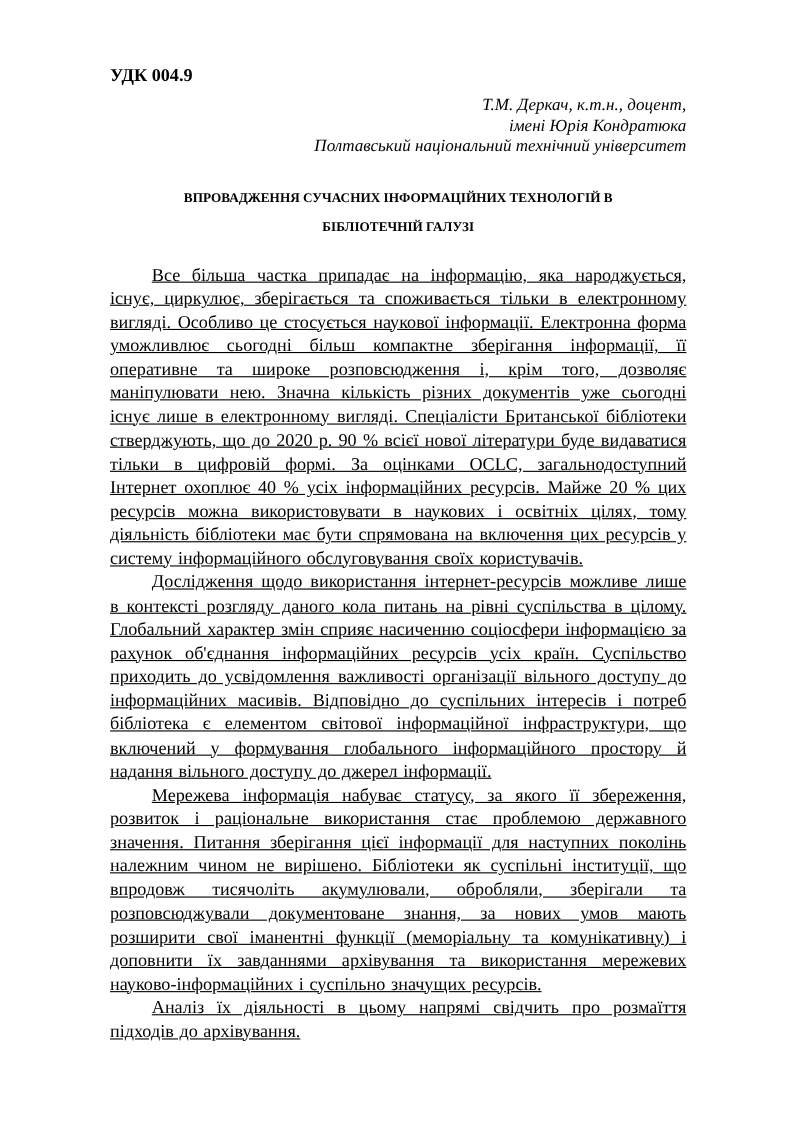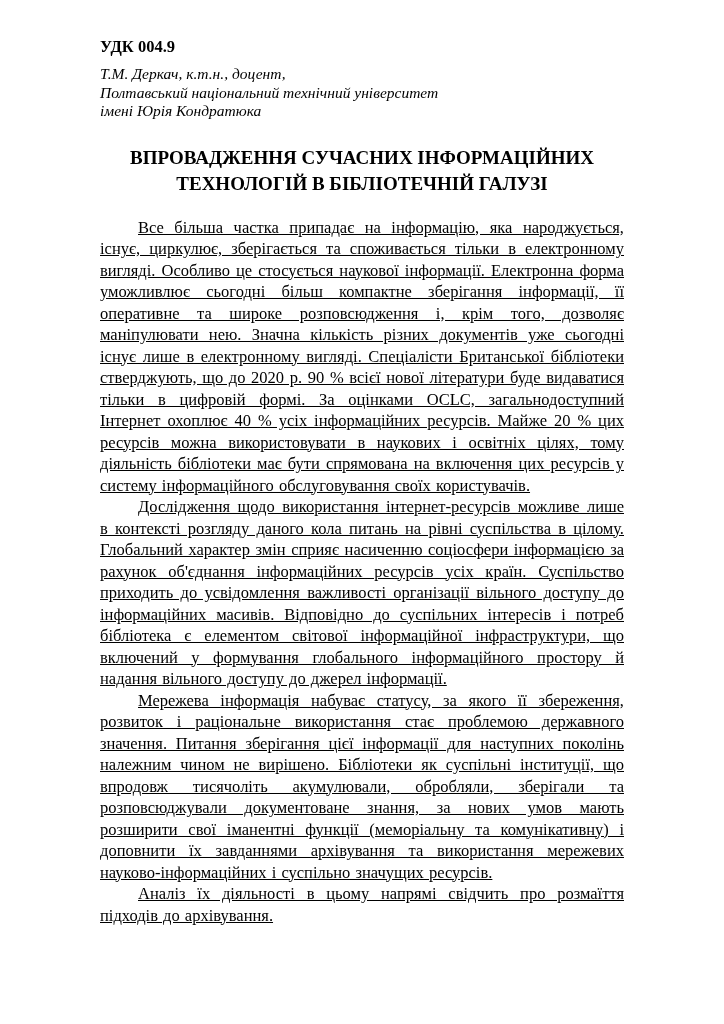--- a/index.html
+++ b/index.html
@@ -7,44 +7,44 @@
     padding: 0;
     background: #ffffff;
   }
   .page {
     position: relative;
     width: 724px;
     height: 1016px;
     margin: 0 auto;
     background: #ffffff;
     box-sizing: border-box;
-    padding: 36px 100px 30px 100px;
+    padding: 58px 100px 30px 100px;
     font-family: "Liberation Serif", "DejaVu Serif", serif;
     color: #000000;
     overflow: hidden;
   }
   .udc {
     font-weight: bold;
     font-size: 16.5px;
     line-height: 21px;
   }
   .authors {
     margin-top: 8px;
-    text-align: left;
+    text-align: right;
     font-style: italic;
     font-size: 15.5px;
     line-height: 18.5px;
     font-family: Liberation Serif, serif;
   }
   .title {
     margin: 24px auto 20px auto;
     max-width: 470px;
     text-align: center;
     font-weight: bold;
-    font-size: 19px;
+    font-size: 12px;
     line-height: 26px;
   }
   .body-text p {
     margin: 0;
     text-align: justify;
     text-indent: 38px;
     font-size: 16.5px;
     line-height: 21.5px;
     word-spacing: 1px;
     text-decoration: underline;
@@ -52,22 +52,22 @@
 </style>
 </head>
 <body>
 
 <div class="page">
 
   <div class="udc">УДК 004.9</div>
 
   <div class="authors">
     <div>Т.М. Деркач, к.т.н., доцент,</div>
+    <div>імені Юрія Кондратюка</div>
     <div>Полтавський національний технічний університет</div>
-    <div>імені Юрія Кондратюка</div>
   </div>
 
   <h1 class="title">ВПРОВАДЖЕННЯ СУЧАСНИХ ІНФОРМАЦІЙНИХ ТЕХНОЛОГІЙ В БІБЛІОТЕЧНІЙ ГАЛУЗІ</h1>
 
   <div class="body-text">
     <p>Все більша частка припадає на інформацію, яка народжується, існує, циркулює, зберігається та споживається тільки в електронному вигляді. Особливо це стосується наукової інформації. Електронна форма уможливлює сьогодні більш компактне зберігання інформації, її оперативне та широке розповсюдження і, крім того, дозволяє маніпулювати нею. Значна кількість різних документів уже сьогодні існує лише в електронному вигляді. Спеціалісти Британської бібліотеки стверджують, що до 2020 р. 90 % всієї нової літератури буде видаватися тільки в цифровій формі. За оцінками OCLC, загальнодоступний Інтернет охоплює 40 % усіх інформаційних ресурсів. Майже 20 % цих ресурсів можна використовувати в наукових і освітніх цілях, тому діяльність бібліотеки має бути спрямована на включення цих ресурсів у систему інформаційного обслуговування своїх користувачів.</p>
     <p>Дослідження щодо використання інтернет-ресурсів можливе лише в контексті розгляду даного кола питань на рівні суспільства в цілому. Глобальний характер змін сприяє насиченню соціосфери інформацією за рахунок об'єднання інформаційних ресурсів усіх країн. Суспільство приходить до усвідомлення важливості організації вільного доступу до інформаційних масивів. Відповідно до суспільних інтересів і потреб бібліотека є елементом світової інформаційної інфраструктури, що включений у формування глобального інформаційного простору й надання вільного доступу до джерел інформації.</p>
     <p>Мережева інформація набуває статусу, за якого її збереження, розвиток і раціональне використання стає проблемою державного значення. Питання зберігання цієї інформації для наступних поколінь належним чином не вирішено. Бібліотеки як суспільні інституції, що впродовж тисячоліть акумулювали, обробляли, зберігали та розповсюджували документоване знання, за нових умов мають розширити свої іманентні функції (меморіальну та комунікативну) і доповнити їх завданнями архівування та використання мережевих науково-інформаційних і суспільно значущих ресурсів.</p>
     <p>Аналіз їх діяльності в цьому напрямі свідчить про розмаїття підходів до архівування.</p>
 

